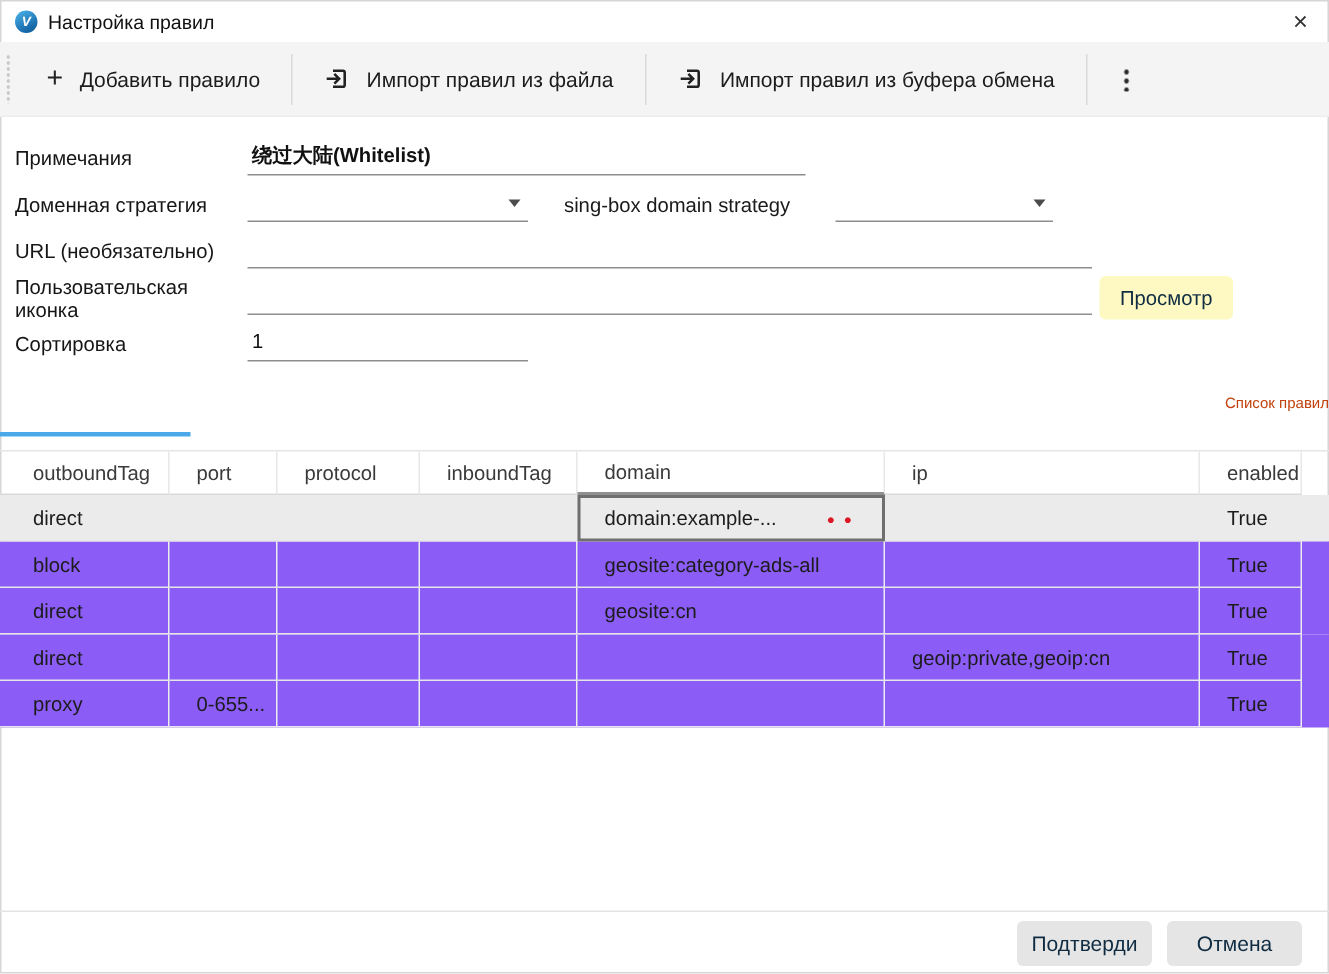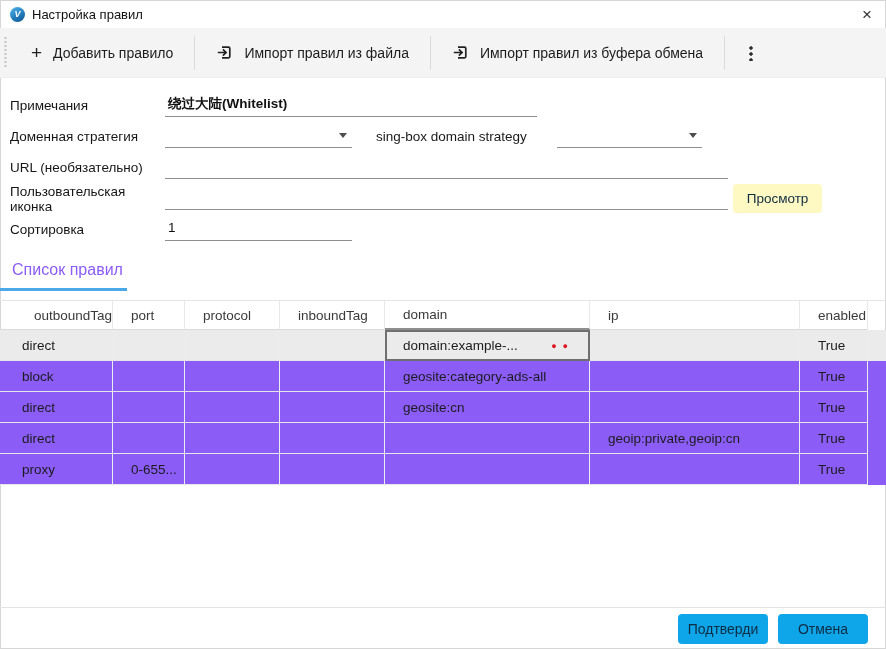--- a/index.html
+++ b/index.html
@@ -45,44 +45,44 @@
     border-top:5px solid #4c4c4c; margin:0 2px 2px 0; }
   .w-remarks { width:372px;font-weight:bold; }
   .w-dd1 { width:187px; }
   .inline-label { margin-left:24px; font-size:13.5px; white-space:nowrap; }
   .w-dd2 { width:145px; margin-left:30px; }
   .w-long { width:563px; }
   .browse-btn { margin-left:5px; width:89px; height:29px; border:none; border-radius:4px;
     background:#fef9c3; color:#102c42; font-family:inherit; font-size:13.5px; }
   
   .tabbar { flex:0 0 auto; margin-top:14px; }
-  .tab-label { padding-left:12px; font-size:16px; color:#8b5cf6; line-height:21px; }
+  .tab-label { padding-left:12px; font-size:10px; color:#c2410c; line-height:21px;text-align:right; }
   .tab-indicator { margin-top:8px; width:127px; height:3px; background:#4ba9e9; }
   
   .table { flex:0 0 auto; margin-top:9px; }
   .thead, .trow { display:grid; grid-template-columns:113px 72px 95px 105px 205px 210px 68px 18px; }
   .thead { height:30px; border-top:1px solid #e5e5e5; }
   .hcell { display:flex; align-items:center; padding-left:18px; font-size:13.5px; color:#3a3a3a;
     border-right:1px solid #e8e8e8; border-bottom:1px solid #dadada; overflow:hidden; white-space:nowrap; }
-  .hcell:first-child { padding-left:34px; }
+  .hcell:first-child { padding-left:22px; }
   .hcell.focused-col { border-bottom:2px solid #8f8f8f; }
   .hcell.gutter, .tcell.gutter { border-right:none; border-bottom:none; padding:0; }
   .trow { height:31px; background:#8b5cf6; }
   .trow.selected { background:#ebebeb; }
   .tcell { display:flex; align-items:center; padding-left:18px; font-size:13.5px; color:#1c1c1c;
     border-right:1px solid #ececec; border-bottom:1px solid #e6e6e6; overflow:hidden; white-space:nowrap; }
   .tcell:first-child { padding-left:22px; }
   .tcell.focused { border:2px solid #6f6f6f; padding-left:16px; padding-right:14px; justify-content:space-between; }
   .dots { color:#dc1622; font-size:9px; letter-spacing:6px; padding-left:6px; }
   
   .spacer { flex:1 1 auto; }
   .footer { flex:0 0 auto; height:42px; border-top:1px solid #e3e3e3;
     display:flex; align-items:center; justify-content:flex-end; gap:10px; padding-right:18px; }
   .btn-primary { min-width:90px; height:30px; border:none; border-radius:4px;
-    background:#0ea5e9; color:#102c42; font-family:inherit; font-size:14px; }
+    background:#e5e5e5; color:#102c42; font-family:inherit; font-size:14px; }
   svg { display:block; }
 </style>
 </head>
 <body>
 
 <div class="titlebar">
   <span class="app-icon">V</span>
   <span class="title">Настройка правил</span>
   <span class="close-btn">×</span>
 </div>

